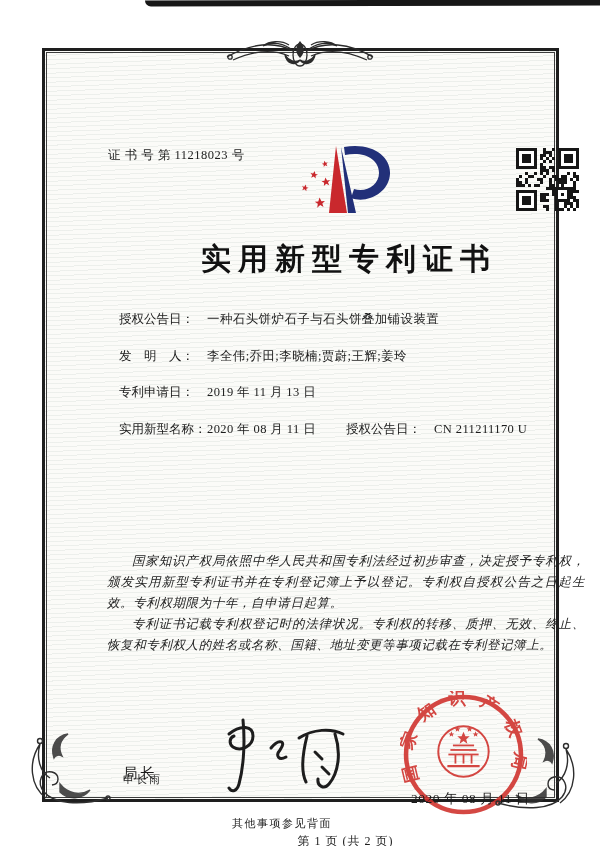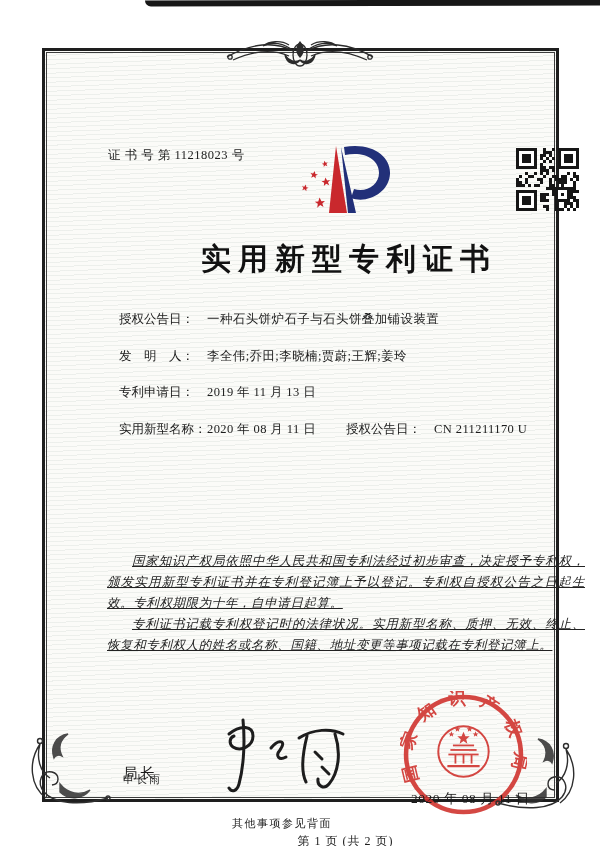--- a/index.html
+++ b/index.html
@@ -35,21 +35,21 @@
   .fields{position:absolute;left:74px;top:261px;font-size:12.5px;}
   .frow{height:36.7px;line-height:15px;white-space:nowrap;}
   .flabel{display:inline-block;width:88px;white-space:pre;color:#1a1a1a;}
   .fvalue{white-space:pre;letter-spacing:0.4px;margin-top:40px;}
   .pair2{margin-left:30px;}
   .body-text{
     position:absolute;left:62px;top:500px;width:478px;
     font-size:12.5px;line-height:21px;text-align:justify;
     font-style:italic;letter-spacing:0.6px;color:#222;
   }
-  .body-text p{margin:0;text-indent:2em;text-decoration:underline;}
+  .body-text p{margin:0;text-indent:2em;}
   .signer-title{position:absolute;left:78px;top:695px;font-size:14.5px;letter-spacing:3px;margin-top:18px;}
   .signer-name{position:absolute;left:78px;top:721px;font-size:11px;letter-spacing:2px;}
   .signature{position:absolute;left:162px;top:663px;width:150px;height:85px;}
   .seal{position:absolute;left:355px;top:640px;width:127px;height:127px;opacity:0.88;}
   .seal-date{position:absolute;left:366px;top:739px;font-size:13.5px;letter-spacing:0.5px;white-space:pre;color:#1b1b1b;z-index:3;}
   .page-no{position:absolute;left:42px;top:782px;width:517px;text-align:center;font-size:12px;letter-spacing:1px;white-space:pre;}
   .ornament-top{position:absolute;left:223px;top:33px;width:154px;height:44px;z-index:2;}
   .flourish-bl{position:absolute;left:20px;top:728px;width:92px;height:80px;z-index:2;}
   .flourish-br{position:absolute;left:494px;top:733px;width:92px;height:80px;z-index:2;}
   .back-note{position:absolute;left:232px;top:816px;font-size:11px;letter-spacing:1.5px;}
@@ -231,21 +231,21 @@
       <div class="frow">
         <span class="flabel">专利申请日：</span><span class="fvalue">2019 年 11 月 13 日</span>
       </div>
       <div class="frow">
         <span class="flabel">实用新型名称：</span><span class="fvalue">2020 年 08 月 11 日</span><span class="flabel pair2">授权公告日：</span><span class="fvalue">CN 211211170 U</span>
       </div>
     </div>
 
     <div class="body-text">
       <p>国家知识产权局依照中华人民共和国专利法经过初步审查，决定授予专利权，颁发实用新型专利证书并在专利登记簿上予以登记。专利权自授权公告之日起生效。专利权期限为十年，自申请日起算。</p>
-      <p>专利证书记载专利权登记时的法律状况。实用新型名称、质押、无效、终止、恢复和专利权人的姓名或名称、国籍、地址变更等事项记载在专利登记簿上。</p>
+      <p>专利证书记载专利权登记时的法律状况。专利权的转移、质押、无效、终止、恢复和专利权人的姓名或名称、国籍、地址变更等事项记载在专利登记簿上。</p>
     </div>
 
     <div class="signer-title">局长</div>
     <div class="signer-name">申长雨</div>
 
     <svg class="signature" viewBox="0 0 150 85" xmlns="http://www.w3.org/2000/svg">
       <g fill="none" stroke="#1d1d1d" stroke-width="3" stroke-linecap="round" stroke-linejoin="round">
         <path d="M22 20 C 34 10 46 12 46 22 C 46 32 34 38 26 33 C 22 30 22 24 27 22"></path>
         <path d="M36 6 C 38 26 37 52 32 70 C 30 77 25 79 22 74"></path>
         <path d="M64 34 C 72 24 80 27 73 36 C 68 42 72 47 79 43"></path>

